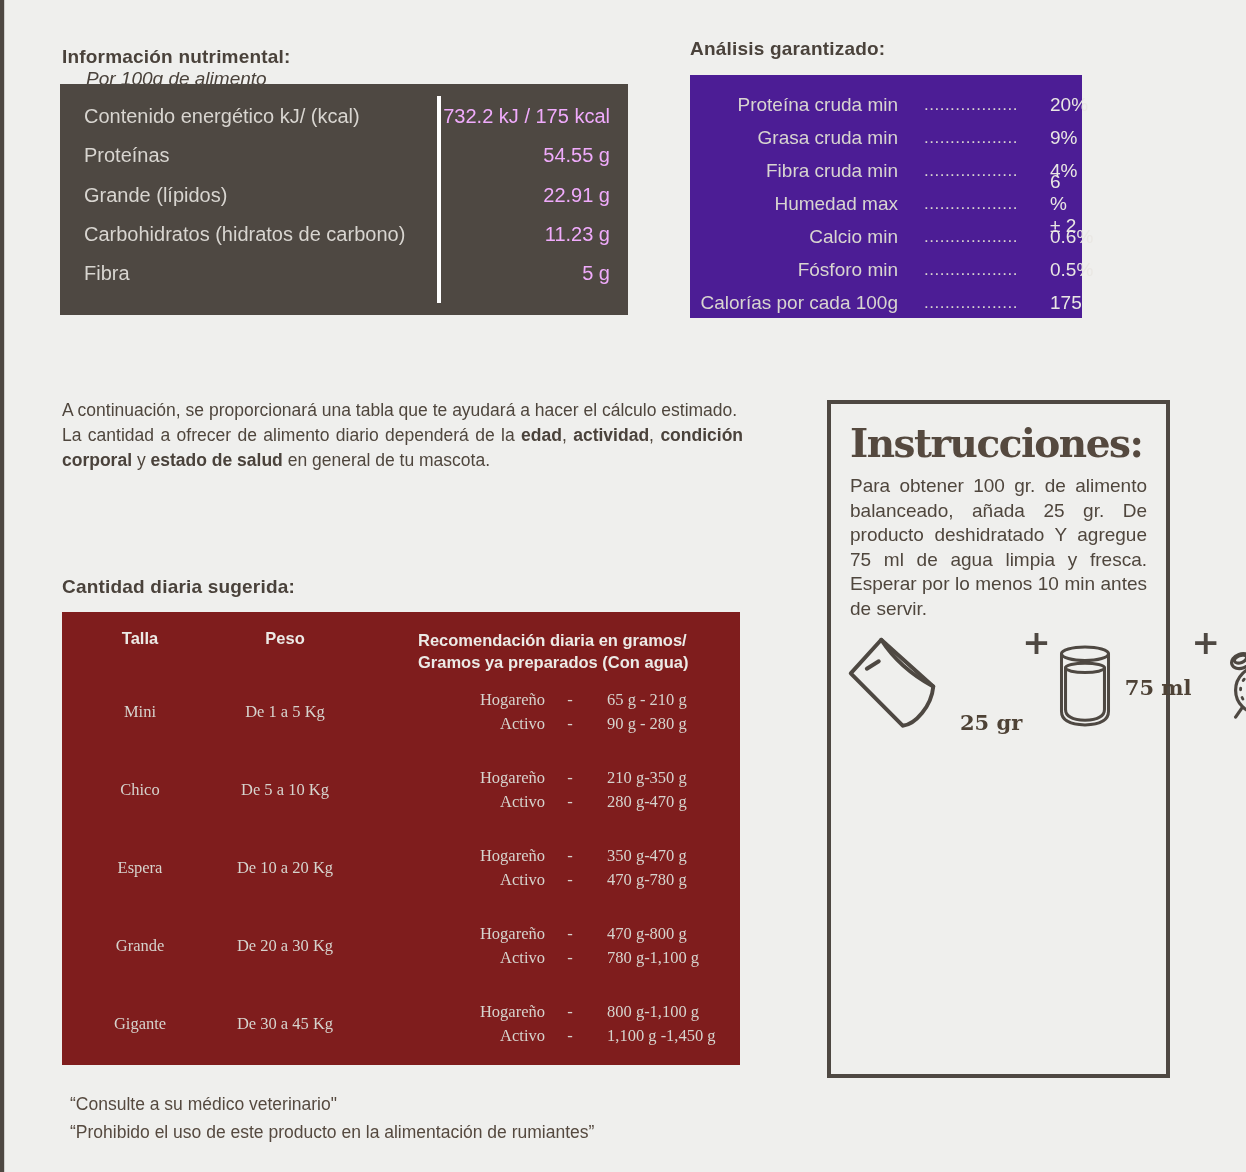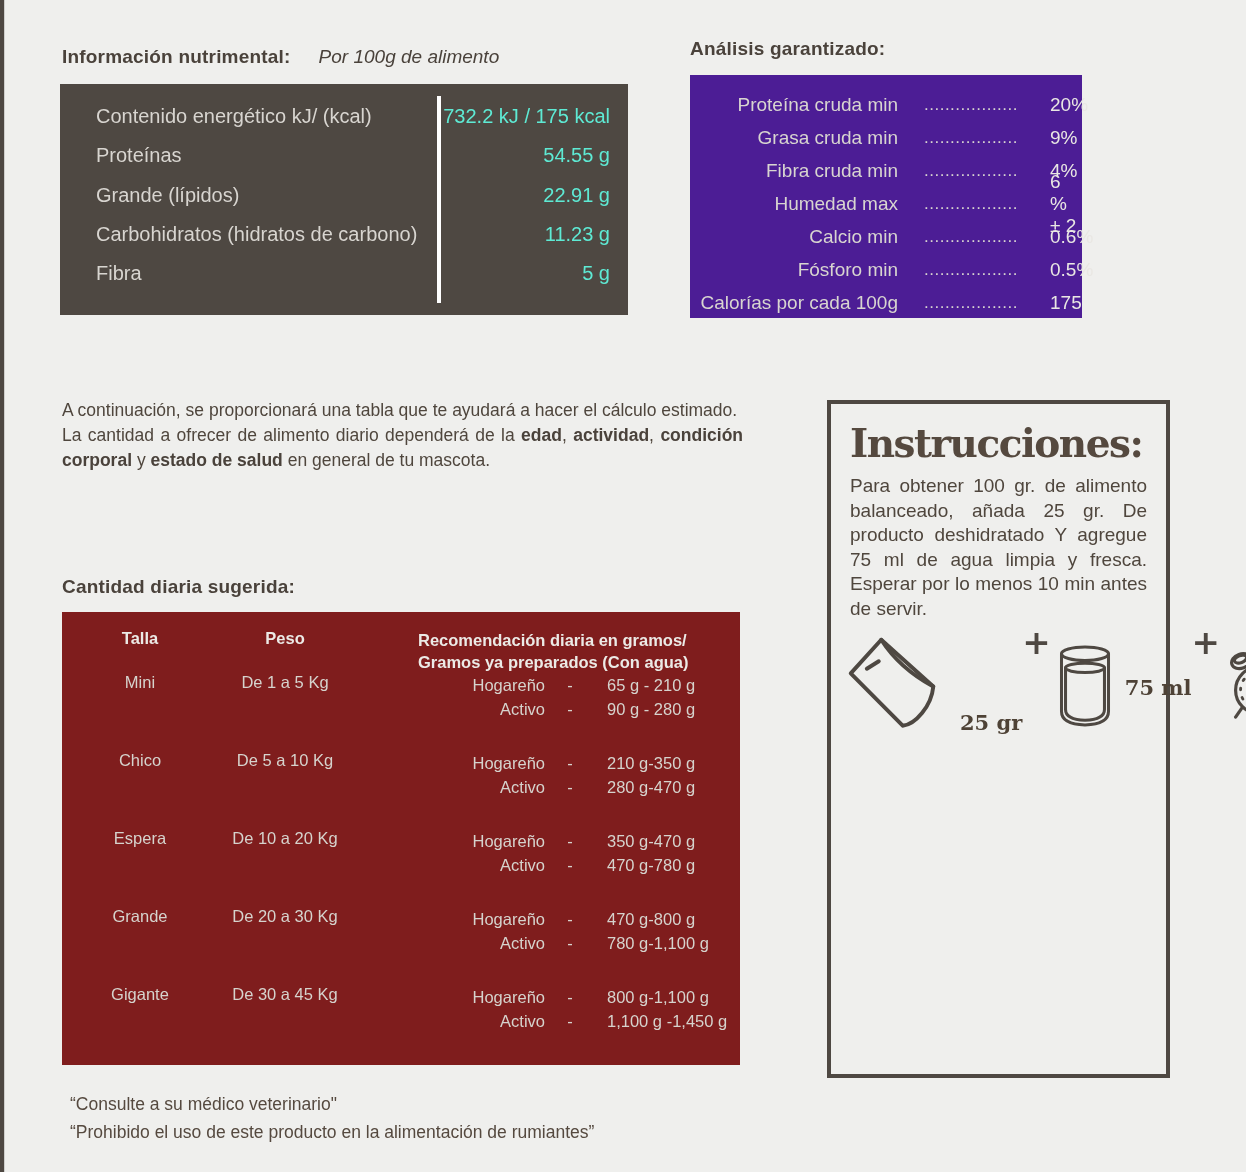--- a/index.html
+++ b/index.html
@@ -8,31 +8,31 @@
   .canvas {
     position:relative; width:1246px; height:1172px;
     background:#efefed; overflow:hidden; color:#4a423b;
   }
   .left-strip {
     position:absolute; left:0; top:0; width:5px; height:100%;
     background:#4e4842; border-right:1px solid #cfcfcc;
   }
   
   .sec-title { font-weight:bold; font-size:19px; color:#4a423b; letter-spacing:0.2px; }
-  .nutri-title-row { position:absolute; left:62px; top:46px; display:flex; align-items:center; gap:28px; }
+  .nutri-title-row { position:absolute; left:62px; top:46px; display:flex; align-items:center; gap:0;flex-direction:column; }
   .nutri-sub { font-style:italic; font-size:19px; font-weight:500; color:#4a423b; }
   
   .nutrition-table {
     position:absolute; left:60px; top:84px; width:568px; height:231px;
     background:#4e4842; color:#d8d5d0; padding-top:13px;
   }
   .n-divider { position:absolute; left:377px; top:12px; bottom:12px; width:4px; background:#ffffff; }
   .n-row { display:flex; height:39.3px; align-items:center; }
-  .n-label { width:381px; padding-left:36px; font-size:20px; font-weight:300; }
-  .n-value { flex:1; text-align:right; padding-right:18px; font-size:20px; color:#5eead4; }
+  .n-label { width:381px; padding-left:24px; font-size:20px; font-weight:300; }
+  .n-value { flex:1; text-align:right; padding-right:18px; font-size:20px; color:#f0abfc; }
   
   .analysis-title { position:absolute; left:690px; top:38px; }
   .analysis-table {
     position:absolute; left:690px; top:75px; width:392px; height:243px;
     background:#4c1d95; color:#d8d5d0; padding-top:13px;
   }
   .a-row { display:flex; height:33.1px; align-items:center; font-size:19px; }
   .a-label { flex:0 0 208px; text-align:right; }
   .a-dots { flex:0 0 92px; margin-left:26px; overflow:hidden; white-space:nowrap; font-size:17px; letter-spacing:0.5px; }
   .a-value { margin-left:34px; color:#e9e7e3; }
@@ -45,21 +45,21 @@
   
   .daily-title { position:absolute; left:62px; top:576px; }
   .daily-table {
     position:absolute; left:62px; top:612px; width:678px; height:453px;
     background:#7f1d1d; color:#d6d3cd; padding-top:17px;
   }
   .d-header { display:flex; font-weight:bold; color:#eceae6; font-size:16.5px; }
   .d-h-talla { flex:0 0 156px; text-align:center; }
   .d-h-peso  { flex:0 0 134px; text-align:center; }
   .d-h-rec   { padding-left:66px; line-height:22px; }
-  .d-row { display:flex; align-items:flex-start; height:78px; margin-top:0; font-size:16.5px; }
+  .d-row { display:flex; align-items:center; height:78px; margin-top:0; font-size:16.5px;font-family:Liberation Serif, serif; }
   .d-row:first-of-type { margin-top:8px; }
   .d-talla { flex:0 0 156px; text-align:center; }
   .d-peso  { flex:0 0 134px; text-align:center; }
   .d-rec   { padding-left:66px; }
   .rec-line { display:flex; line-height:24px;gap:12px; }
   .rec-role { flex:0 0 127px; text-align:right; }
   .rec-dash { flex:0 0 26px; text-align:center; }
   .rec-val  { padding-left:12px; }
   
   .instructions-box {

